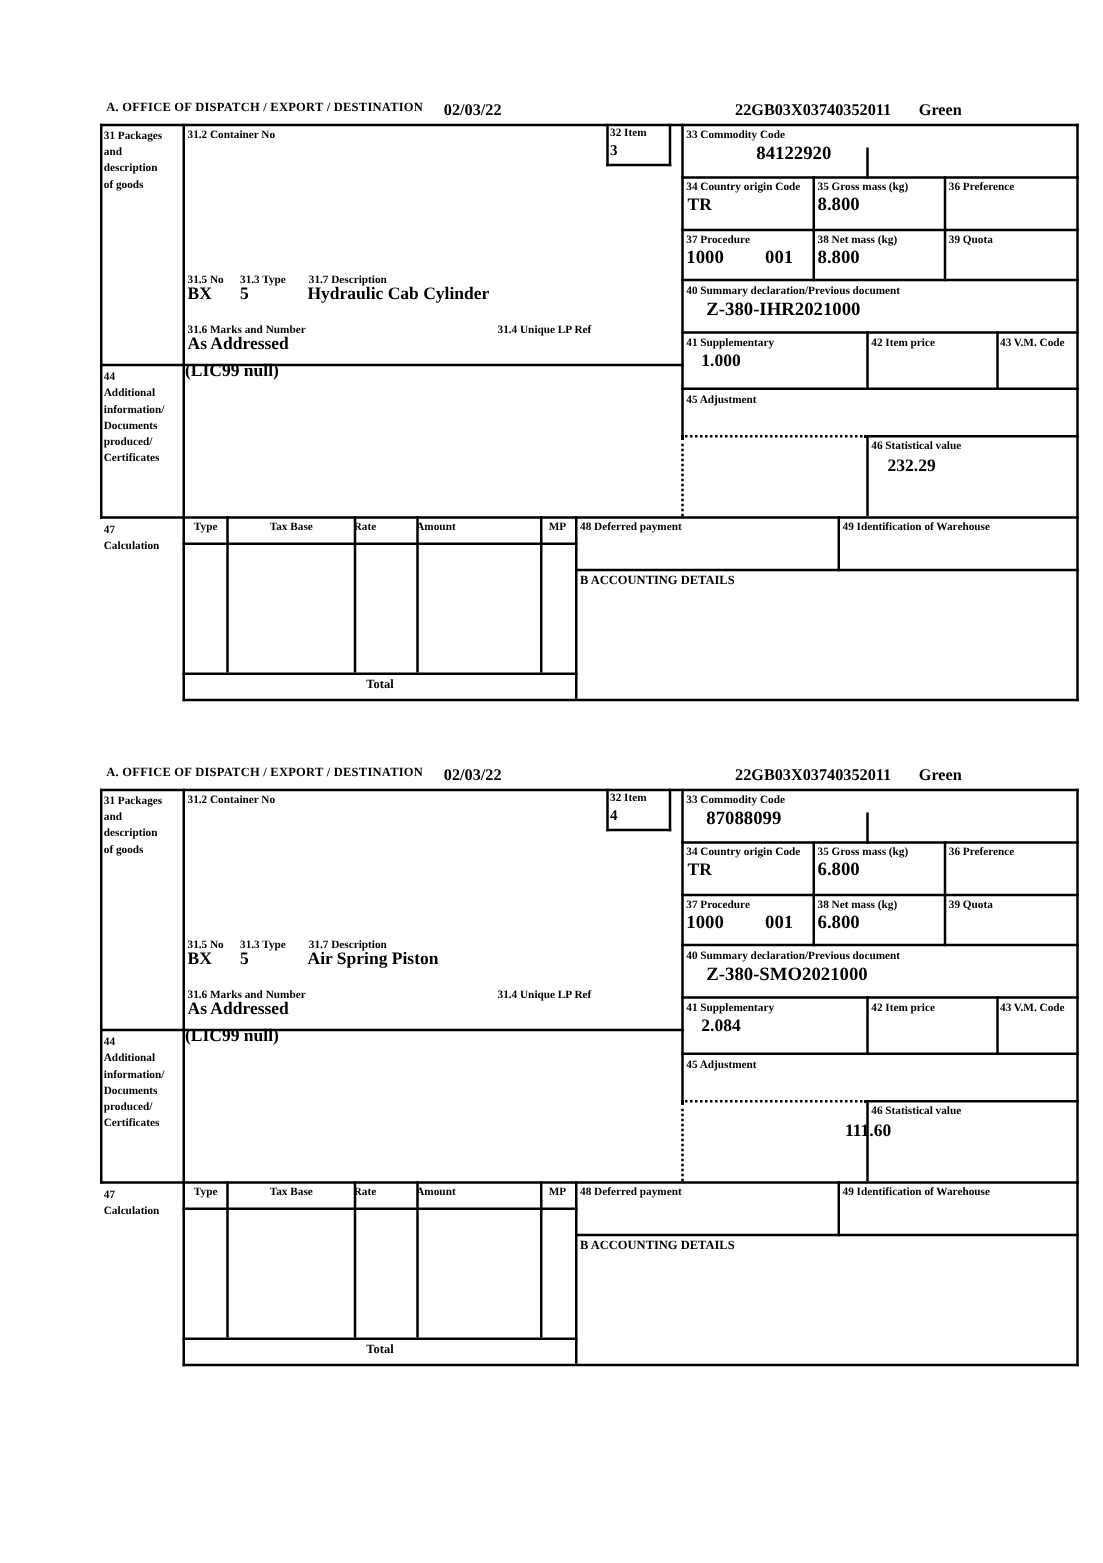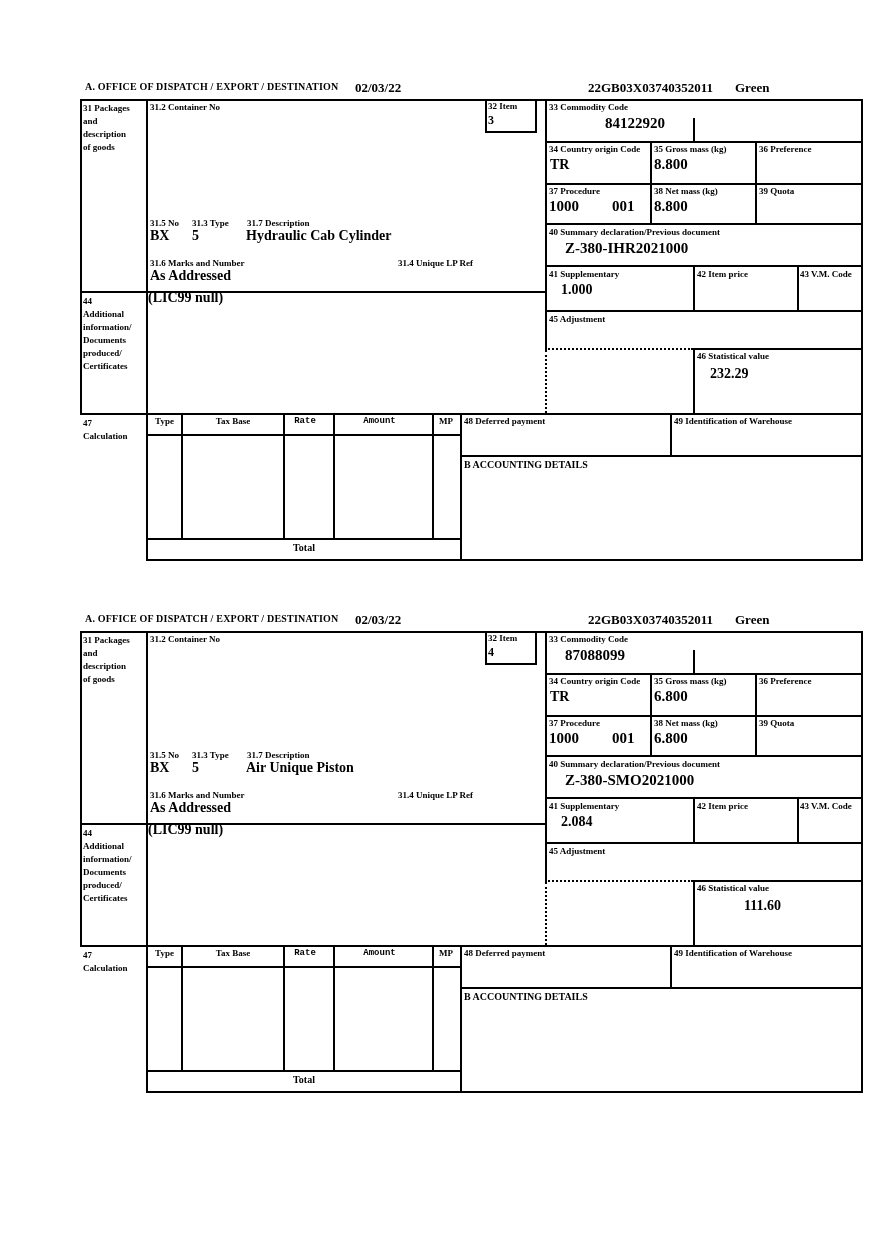--- a/index.html
+++ b/index.html
@@ -13,21 +13,21 @@
   .vl  { position:absolute; width:2px;  background:#000; }
   .hdot{ position:absolute; height:0; border-top:2px dotted #000; }
   .vdot{ position:absolute; width:0;  border-left:2px dotted #000; }
   .lbl { position:absolute; font-size:9px;  line-height:11px; white-space:nowrap; }
   .ml  { white-space:pre-line; line-height:13px; }
   .val { position:absolute; font-size:14px; line-height:15px; white-space:nowrap; }
   .vlg { position:absolute; font-size:15px; line-height:16px; white-space:nowrap; }
   .hdr { position:absolute; font-size:10px; white-space:nowrap; letter-spacing:0.2px; }
   .hval{ position:absolute; font-size:13px; white-space:nowrap; }
   .ctr { text-align:center; }
-  .rgt { text-align:center; padding-right:3px; box-sizing:border-box;font-family:Liberation Mono, monospace; }
+  .rgt { text-align:left; padding-right:3px; box-sizing:border-box; }
   .itembox { position:absolute; left:405px; top:0; width:48px; height:32px;
     border-left:2px solid #000; border-right:2px solid #000; border-bottom:2px solid #000; }
 </style>
 </head>
 <body>
 
 <div class="sheet">
   <div class="form" style="top:80px;">
 
   <div class="hdr" style="left:5px;top:1px;">A.  OFFICE OF DISPATCH / EXPORT / DESTINATION</div>
@@ -231,19 +231,19 @@
     <div class="vlg" style="left:485px;top:16px;">87088099</div>
     <div class="val" style="left:470px;top:58px;">TR</div>
     <div class="vlg" style="left:574px;top:57px;">6.800</div>
     <div class="vlg" style="left:469px;top:99px;">1000</div>
     <div class="vlg" style="left:532px;top:99px;">001</div>
     <div class="vlg" style="left:574px;top:99px;">6.800</div>
     <div class="vlg" style="left:485px;top:141px;">Z-380-SMO2021000</div>
     <div class="val" style="left:481px;top:183px;">2.084</div>
     <div class="val" style="left:70px;top:129px;">BX</div>
     <div class="val" style="left:112px;top:129px;">5</div>
-    <div class="val" style="left:166px;top:129px;">Air Unique Piston</div>
+    <div class="val" style="left:166px;top:129px;">Air Spring Piston</div>
     <div class="val" style="left:70px;top:169px;">As Addressed</div>
     <div class="val" style="left:68px;top:191px;">(LIC99 null)</div>
-    <div class="val" style="left:664px;top:267px;">111.60</div>
+    <div class="val" style="left:596px;top:267px;">111.60</div>
   </div>
 </div>
 </div>
 
 </body></html>

